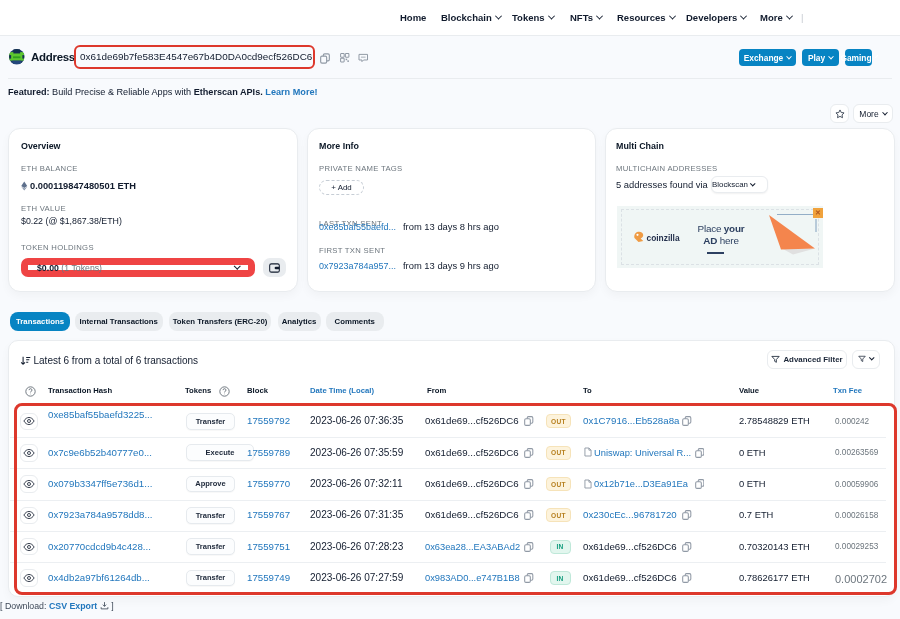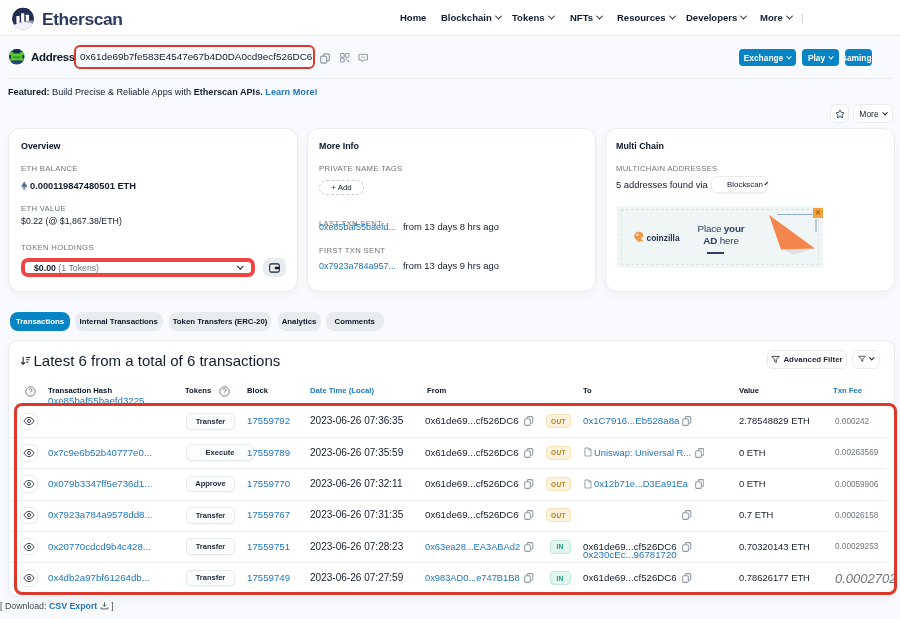--- a/index.html
+++ b/index.html
@@ -27,38 +27,20 @@
 .eyebtn { position:absolute; width:18px; height:17.5px; border:1px solid #e9ecef; background:#fff; border-radius:6px; display:flex; align-items:center; justify-content:center; }
 .rowline { position:absolute; left:10px; width:876px; height:1px; background:#eceff2; }
 .th { position:absolute; font-size:7.7px; font-weight:700; color:#0b1726; line-height:8px; }
 .td { position:absolute; font-size:9.7px; color:#121c2e; white-space:nowrap; line-height:10px; }
 .cicon { position:absolute; }
 </style>
 </head>
 <body>
 
 <div class="hdr">
-  <div class="abs" style="left:12px; top:7px;">
-    <svg width="130" height="23" viewBox="0 0 130 23">
-      <defs>
-          <clipPath id="lc">
-            <circle cx="11" cy="11.5" r="11"></circle>
-          </clipPath>
-        </defs>
-      <g clip-path="url(#lc)">
-        <circle cx="11" cy="11.5" r="11" fill="#222e52"></circle>
-        <ellipse cx="13.5" cy="19.5" rx="12.5" ry="5.2" fill="#9aa1ab" transform="rotate(-14 13.5 19.5)"></ellipse>
-        <ellipse cx="10" cy="20.2" rx="11.5" ry="4.8" fill="#f2f2f4" transform="rotate(-10 10 20.2)"></ellipse>
-        <rect x="4.4" y="9" width="3.2" height="7.5" rx="0.4" fill="#fff"></rect>
-        <rect x="9.1" y="6.2" width="3.2" height="9" rx="0.4" fill="#fff"></rect>
-        <rect x="13.8" y="7.8" width="3.2" height="6.2" rx="0.4" fill="#fff"></rect>
-      </g>
-      <text x="30" y="17.8" font-family="Liberation Sans, sans-serif" font-size="17.4" font-weight="700" letter-spacing="-0.4" fill="#2c3a60">Etherscan</text>
-    </svg>
-  </div>
   <div class="nav" style="left:400px;">Home</div>
   <div class="nav" style="left:441px;">Blockchain<span class="caret"></span></div>
   <div class="nav" style="left:512px;">Tokens<span class="caret"></span></div>
   <div class="nav" style="left:570px;">NFTs<span class="caret"></span></div>
   <div class="nav" style="left:617px;">Resources<span class="caret"></span></div>
   <div class="nav" style="left:686px;">Developers<span class="caret"></span></div>
   <div class="nav" style="left:760px;">More<span class="caret"></span></div>
   <div class="nav" style="left:801px; color:#c5cad1; font-weight:400;">|</div>
 </div>
 
@@ -119,21 +101,21 @@
 <div class="abs" style="left:21px; top:180.5px; display:flex; align-items:center;">
   <svg width="6.5" height="10" viewBox="0 0 12 17" style="margin-right:2.5px;">
       <path d="M6 0 L11.5 8.6 L6 12 L0.5 8.6 Z" fill="#5e708c"></path>
       <path d="M6 13.2 L11.5 9.8 L6 17 L0.5 9.8 Z" fill="#5e708c" opacity=".75"></path>
     </svg>
   <span style="font-size:9.3px; font-weight:700; line-height:10px; color:#121c2e;">0.000119847480501 ETH</span>
 </div>
 <div class="lbl" style="left:21px; top:205px;">ETH VALUE</div>
 <div class="abs" style="left:21px; top:217px; font-size:8.8px; line-height:9px; color:#121c2e;">$0.22 (@ $1,867.38/ETH)</div>
 <div class="lbl" style="left:21px; top:244px;">TOKEN HOLDINGS</div>
-<div class="abs" style="left:21px; top:258px; width:234px; height:19px; background:#fff; border:4px solid #ef4444; border-radius:7px; display:flex; align-items:center; padding:0 9px; font-size:8.75px; color:#121c2e;">
+<div class="abs" style="left:21px; top:258px; width:234px; height:19px; background:#fff; border:7px solid #ef4444; border-radius:7px; display:flex; align-items:center; padding:0 9px; font-size:8.75px; color:#121c2e;">
   <b>$0.00</b>&nbsp;<span class="muted">(1 Tokens)</span>
   <span class="caret" style="margin-left:auto; width:4.5px; height:4.5px;"></span>
 </div>
 <div class="abs" style="left:262.5px; top:258px; width:23px; height:19px; background:#e9ecef; border-radius:7px; display:flex; align-items:center; justify-content:center;">
   <svg width="11" height="10" viewBox="0 0 16 14" fill="none" stroke="#121c2e" stroke-width="1.5">
       <rect x="1" y="1" width="14" height="12" rx="2.5"></rect>
       <path d="M10 5.2 h5 v3.6 h-5 a1.8 1.8 0 0 1 0 -3.6 z" fill="#121c2e" stroke="none"></path>
     </svg>
 </div>
 
@@ -143,21 +125,21 @@
 <div class="lbl" style="left:319px; top:220px;">LAST TXN SENT</div>
 <div class="abs" style="left:319px; top:221.5px; font-size:9px; line-height:10px;"><a>0xe85baf55baefd...</a></div>
 <div class="abs" style="left:403px; top:221.5px; font-size:9.4px; line-height:10px; color:#121c2e;">from 13 days 8 hrs ago</div>
 <div class="lbl" style="left:319px; top:247px;">FIRST TXN SENT</div>
 <div class="abs" style="left:319px; top:261px; font-size:9px; line-height:10px;"><a>0x7923a784a957...</a></div>
 <div class="abs" style="left:403px; top:261px; font-size:9.4px; line-height:10px; color:#121c2e;">from 13 days 9 hrs ago</div>
 
 <div class="abs" style="left:616px; top:141.5px; font-size:8.9px; font-weight:700; line-height:9px; color:#0b1726;">Multi Chain</div>
 <div class="lbl" style="left:616px; top:165px;">MULTICHAIN ADDRESSES</div>
 <div class="abs" style="left:616px; top:180px; font-size:9.4px; line-height:10px; color:#121c2e;">5 addresses found via</div>
-<div class="abs" style="left:711px; top:176px; width:57px; height:17px; background:#fff; border:1px solid #e9ecef; border-radius:6px; box-shadow:0 1px 2px rgba(0,0,0,.06); display:flex; align-items:center; justify-content:flex-end; font-size:7.9px; color:#121c2e;padding-left:19px;">Blockscan<span class="caret" style="width:3.5px; height:3.5px; margin-left:3px;"></span></div>
+<div class="abs" style="left:711px; top:176px; width:57px; height:17px; background:#fff; border:1px solid #e9ecef; border-radius:6px; box-shadow:0 1px 2px rgba(0,0,0,.06); display:flex; align-items:center; justify-content:flex-start; font-size:7.9px; color:#121c2e;">Blockscan<span class="caret" style="width:3.5px; height:3.5px; margin-left:3px;"></span></div>
 
 <div class="abs" style="left:617px; top:206px; width:206px; height:62px; background:#f0f6f5;">
   <div class="abs" style="left:4px; top:3px; width:198px; height:56px; border:1px dashed #dbe1e5;"></div>
   <svg class="abs" style="left:14px; top:22px;" width="64" height="18" viewBox="0 0 64 18">
     <path d="M3.5 10 c-.8-2.8.8-5.5 3.6-6.2 c2.4-.6 4.4.5 5 2.4 c.5 1.9-.6 3.7-2.5 4.2 l2.7 2.5 l-4.8 1.2 z" fill="#ef9b43"></path>
     <circle cx="6.5" cy="6.8" r="1.1" fill="#fff"></circle>
     <text x="15.5" y="12.5" font-size="8.4" font-weight="700" fill="#26324e">coinzilla</text>
   </svg>
   <div class="abs" style="left:62px; top:17px; width:84px; text-align:center; font-size:9.9px; color:#2d4061; line-height:12px; letter-spacing:-0.2px;">Place <b>your</b><br><b>AD</b> here</div>
   <div class="abs" style="left:90px; top:45.5px; width:17px; height:2.5px; background:#2d4061;"></div>
@@ -175,21 +157,21 @@
 <div class="tab off" style="left:277.5px; width:43px;">Analytics</div>
 <div class="tab off" style="left:326px; width:57.5px;">Comments</div>
 
 <div class="card" style="left:8px; top:340px; width:887px; height:257px; border-radius:10px;"></div>
 <div class="abs" style="left:20px; top:355px;">
   <svg width="11" height="11" viewBox="0 0 16 16" stroke="#121c2e" stroke-width="1.5" fill="none">
       <path d="M4.5 2.5 v11 M4.5 13.5 l-2.8 -2.8 M4.5 13.5 l2.8 -2.8"></path>
       <path d="M9 3.5 h6 M9 7 h4.5 M9 10.5 h3"></path>
     </svg>
 </div>
-<div class="abs" style="left:33.5px; top:356px; font-size:15px; line-height:10px; color:#121c2e;">Latest 6 from a total of 6 transactions</div>
+<div class="abs" style="left:33.5px; top:356px; font-size:10px; line-height:10px; color:#121c2e;">Latest 6 from a total of 6 transactions</div>
 <div class="abs" style="left:767px; top:349.5px; width:80px; height:19px; background:#fff; border:1px solid #e9ecef; border-radius:6px; display:flex; align-items:center; justify-content:center; font-size:7.9px; font-weight:700; color:#1b2638;">
   <svg width="9" height="9" viewBox="0 0 16 16" fill="none" stroke="#1b2638" stroke-width="1.5" style="margin-right:3px;">
       <path d="M1.5 2.5 h13 l-5 5.5 v5 l-3 -1.8 v-3.2 z"></path>
     </svg>
   Advanced Filter
 </div>
 <div class="abs" style="left:852px; top:349.5px; width:28px; height:19px; background:#fff; border:1px solid #e9ecef; border-radius:6px; display:flex; align-items:center; justify-content:center;">
   <svg width="8" height="8" viewBox="0 0 16 16" fill="none" stroke="#1b2638" stroke-width="1.5">
       <path d="M1.5 2.5 h13 l-5 5.5 v5 l-3 -1.8 v-3.2 z"></path>
     </svg>
@@ -212,21 +194,21 @@
 <div class="th" style="left:427px; top:387px;">From</div>
 <div class="th" style="left:583px; top:387px;">To</div>
 <div class="th" style="left:739px; top:387px;text-align:center;">Value</div>
 <div class="th" style="left:833px; top:387px; color:#2277bd;">Txn Fee</div>
 <div class="eyebtn" style="left:20px; top:412.6px;">
     <svg width="12" height="12" viewBox="0 0 16 16" fill="none" stroke="#333c4b" stroke-width="1.3">
       <path d="M1.2 8 C3.1 4.8 5.4 3.3 8 3.3 C10.6 3.3 12.9 4.8 14.8 8 C12.9 11.2 10.6 12.7 8 12.7 C5.4 12.7 3.1 11.2 1.2 8 Z"></path>
       <circle cx="8" cy="8" r="2"></circle>
     </svg>
   </div>
-<div class="td" style="left:48px; top:396px;"><a>0xe85baf55baefd3225...</a></div>
+<div class="td" style="left:48px; top:410px;"><a>0xe85baf55baefd3225...</a></div>
 <div class="pill" style="left:186px; top:413.1px; width:49px; height:16.6px;">Transfer</div>
 <div class="td" style="left:247px; top:416.4px;"><a>17559792</a></div>
 <div class="td" style="left:310px; top:416.4px; font-size:10.05px; letter-spacing:0px;">2023-06-26 07:36:35</div>
 <div class="td" style="left:425px; top:416.4px;">0x61de69...cf526DC6</div>
 <div class="cicon" style="left:524px; top:416.4px;">
     <svg width="9.5" height="10" viewBox="0 0 15 16" fill="none" stroke="#9099a5" stroke-width="1.7">
       <rect x="5" y="1" width="9" height="10.5" rx="2"></rect>
       <rect x="1" y="4.5" width="9" height="10.5" rx="2" fill="#fff"></rect>
     </svg>
   </div>
@@ -320,21 +302,21 @@
 <div class="td" style="left:247px; top:510.4px;"><a>17559767</a></div>
 <div class="td" style="left:310px; top:510.4px; font-size:10.05px; letter-spacing:0px;">2023-06-26 07:31:35</div>
 <div class="td" style="left:425px; top:510.4px;">0x61de69...cf526DC6</div>
 <div class="cicon" style="left:524px; top:510.4px;">
     <svg width="9.5" height="10" viewBox="0 0 15 16" fill="none" stroke="#9099a5" stroke-width="1.7">
       <rect x="5" y="1" width="9" height="10.5" rx="2"></rect>
       <rect x="1" y="4.5" width="9" height="10.5" rx="2" fill="#fff"></rect>
     </svg>
   </div>
 <div class="badge out" style="left:546px; top:508.4px; width:25px; height:14px;">OUT</div>
-<div class="td" style="left:583px; top:510.4px;margin-top:40px;"><a>0x230cEc...96781720</a></div>
+<div class="td" style="left:583px; top:510.4px;"><a>0x230cEc...96781720</a></div>
 <div class="cicon" style="left:682px; top:510.4px;">
     <svg width="9.5" height="10" viewBox="0 0 15 16" fill="none" stroke="#9099a5" stroke-width="1.7">
       <rect x="5" y="1" width="9" height="10.5" rx="2"></rect>
       <rect x="1" y="4.5" width="9" height="10.5" rx="2" fill="#fff"></rect>
     </svg>
   </div>
 <div class="td" style="left:739px; top:510.4px; font-size:9.4px;">0.7 ETH</div>
 <div class="td" style="left:835px; top:510.9px; font-size:8.2px; color:#6c757d;">0.00026158</div>
 <div class="rowline" style="top:531.1px;"></div>
 <div class="eyebtn" style="left:20px; top:537.9px;">
@@ -384,17 +366,17 @@
   </div>
 <div class="badge in" style="left:549.5px; top:571.0px; width:21px; height:14px;">IN</div>
 <div class="td" style="left:583px; top:573.0px;">0x61de69...cf526DC6</div>
 <div class="cicon" style="left:682px; top:573.0px;">
     <svg width="9.5" height="10" viewBox="0 0 15 16" fill="none" stroke="#9099a5" stroke-width="1.7">
       <rect x="5" y="1" width="9" height="10.5" rx="2"></rect>
       <rect x="1" y="4.5" width="9" height="10.5" rx="2" fill="#fff"></rect>
     </svg>
   </div>
 <div class="td" style="left:739px; top:573.0px; font-size:9.4px;">0.78626177 ETH</div>
-<div class="td" style="left:835px; top:573.5px; font-size:13px; color:#6c757d;font-style:italic;">0.0002702</div>
+<div class="td" style="left:835px; top:573.5px; font-size:11px; color:#6c757d;">0.0002702</div>
 <div class="redbox" style="left:14px; top:402.5px; width:882.5px; height:192px; border-width:3px; border-radius:8px;"></div>
 <div class="abs" style="left:0; top:601px; width:877px; text-align:left; font-size:8.8px; color:#3e4958;">[ Download: <a style="font-weight:700;">CSV Export</a> <svg width="9" height="9" viewBox="0 0 16 16" style="display:inline-block; vertical-align:-1px;" fill="none" stroke="#3e4958" stroke-width="1.5">
       <path d="M8 2 v7.5 M8 9.5 l-3 -3 M8 9.5 l3 -3 M2 11 v3 h12 v-3"></path>
     </svg> ]</div>
 
 </body></html>

